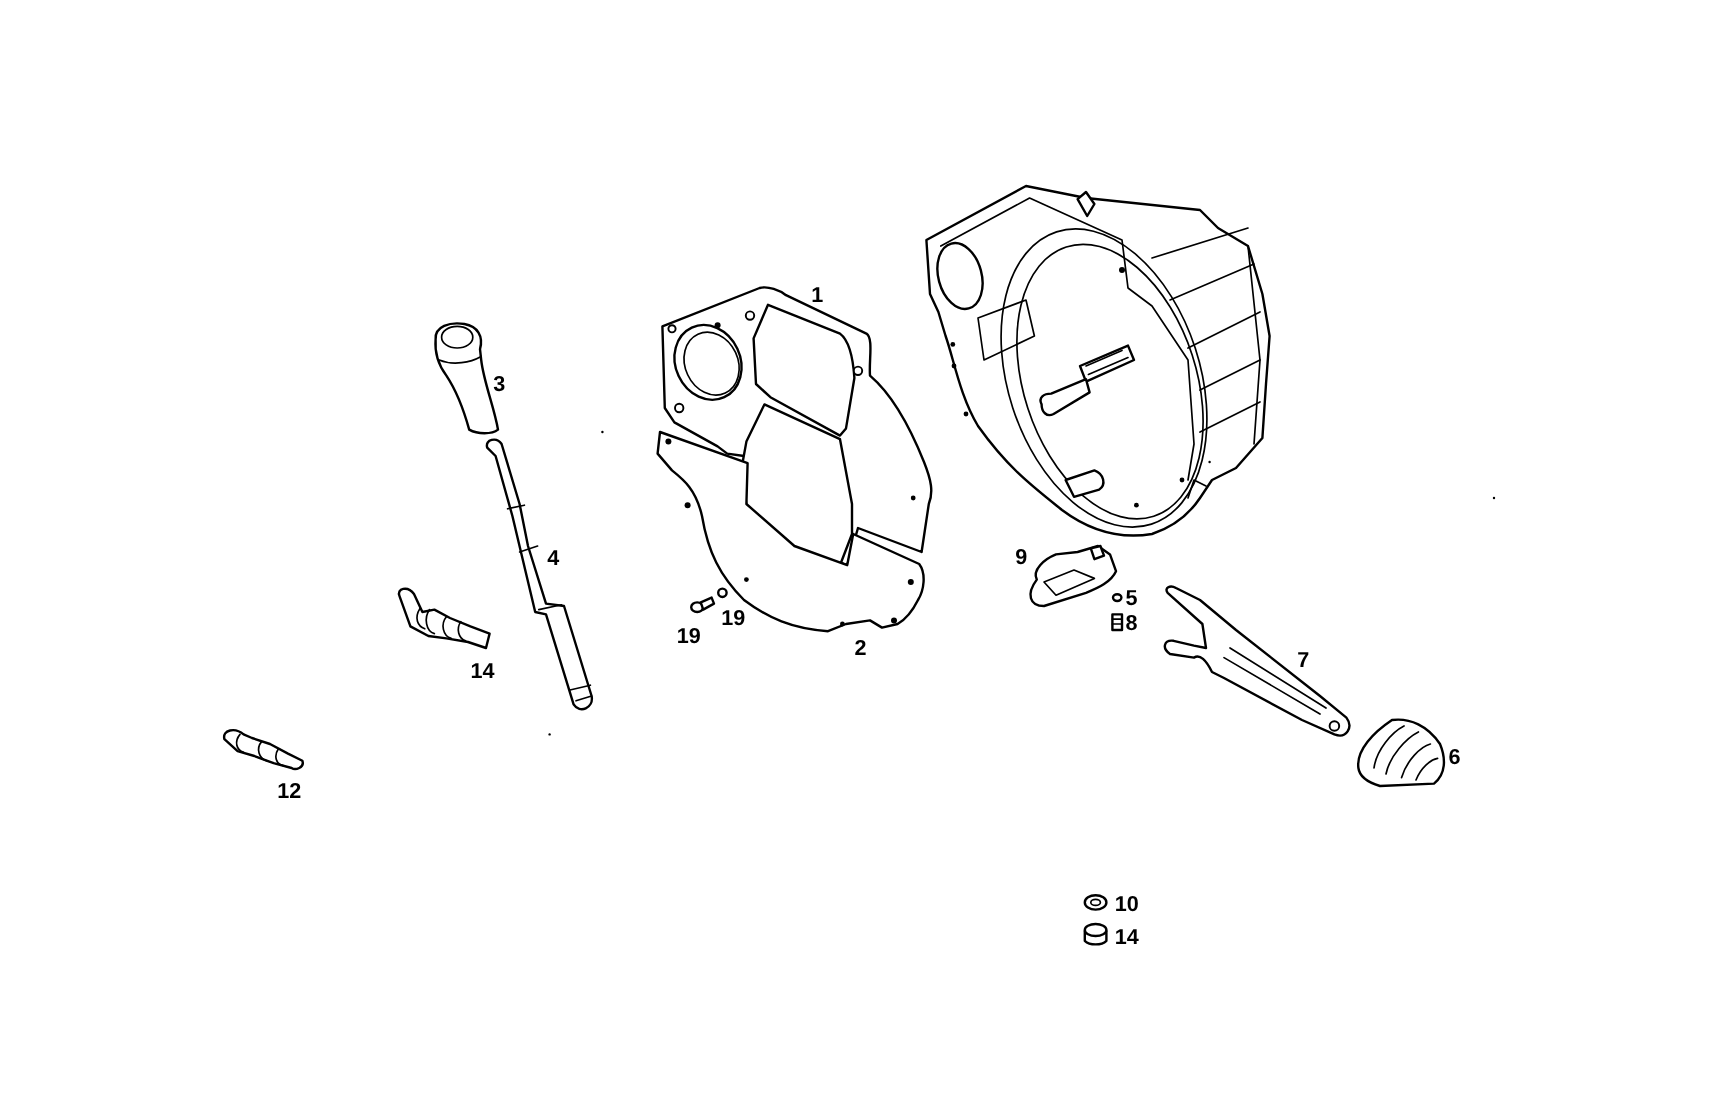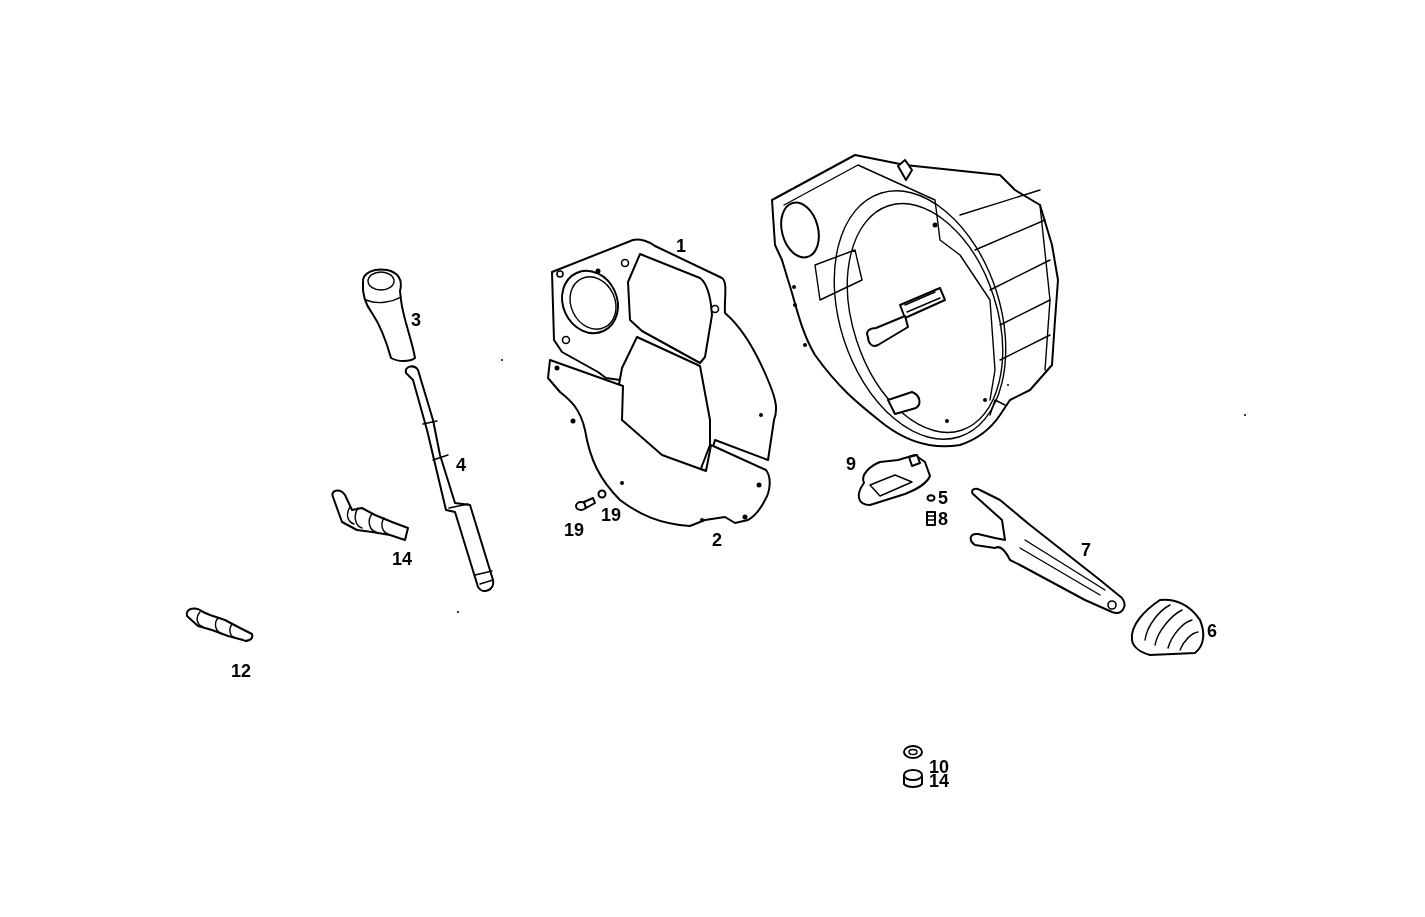--- a/index.html
+++ b/index.html
@@ -153,18 +153,18 @@
 
 <div class="label" style="left:676px;top:237px;">1</div>
 <div class="label" style="left:712px;top:531px;">2</div>
 <div class="label" style="left:411px;top:311px;">3</div>
 <div class="label" style="left:456px;top:456px;">4</div>
 <div class="label" style="left:938px;top:489px;">5</div>
 <div class="label" style="left:1207px;top:622px;">6</div>
 <div class="label" style="left:1081px;top:541px;">7</div>
 <div class="label" style="left:938px;top:510px;">8</div>
 <div class="label" style="left:846px;top:455px;">9</div>
-<div class="label" style="left:929px;top:744px;margin-top:14px;">10</div>
+<div class="label" style="left:929px;top:744px;">10</div>
 <div class="label" style="left:929px;top:772px;">14</div>
-<div class="label" style="left:231px;top:650px;margin-top:12px;">12</div>
+<div class="label" style="left:231px;top:650px;">12</div>
 <div class="label" style="left:392px;top:550px;">14</div>
 <div class="label" style="left:564px;top:521px;">19</div>
 <div class="label" style="left:601px;top:506px;text-align:right;">19</div>
 
 </body></html>

